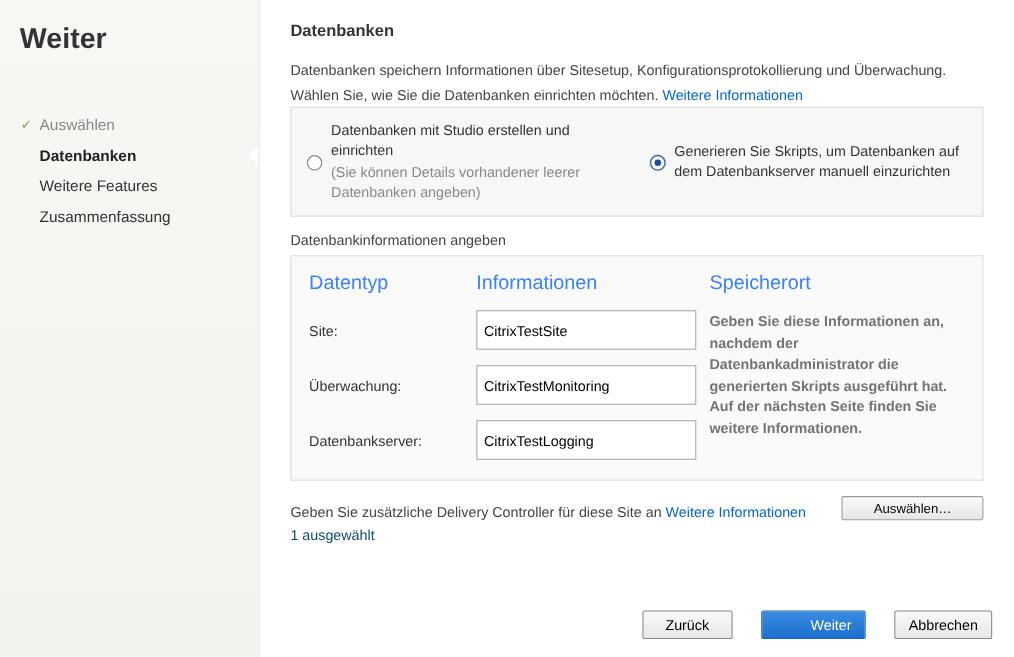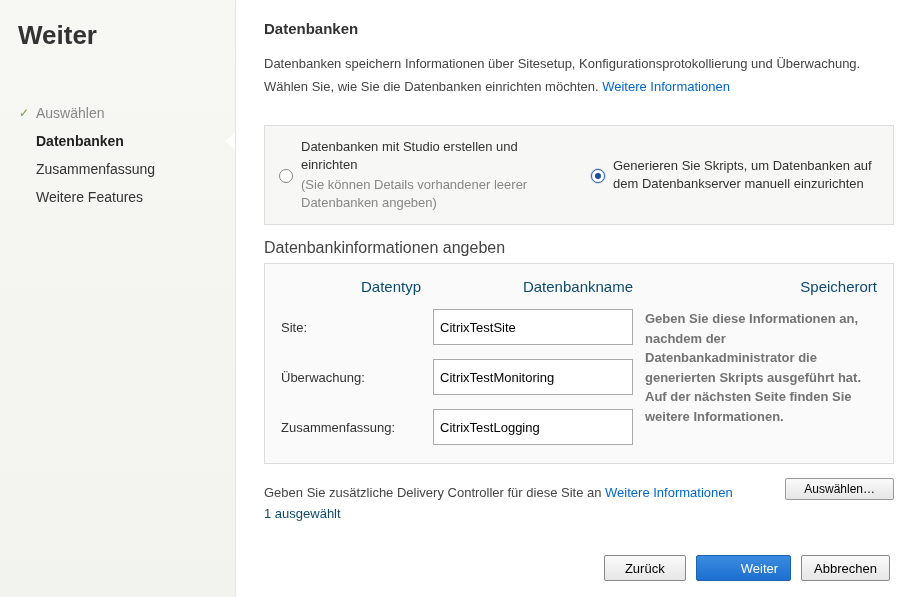--- a/index.html
+++ b/index.html
@@ -65,21 +65,21 @@
       font-size: 15px;
       font-weight: 700;
       margin-bottom: 18px;
     }
     .intro-text {
       font-size: 13px;
       color: #444;
       line-height: 1.45;
       margin-bottom: 4px;
     }
-    .intro-line2 { margin-bottom: 28px; }
+    .intro-line2 { margin-bottom: 0; }
     a.link { color: #0066cc; text-decoration: none; cursor: pointer; }
     .option-box {
       border: 1px solid #dcdcdc;
       background: #f7f7f6;
       padding: 12px 14px;
       display: flex;
       gap: 24px;
     }
     .option-col {
       flex: 1;
@@ -102,37 +102,37 @@
       box-shadow: 0 0 0 1px rgba(43,95,168,0.2);
     }
     .radio.selected .dot {
       width: 6px; height: 6px;
       background: #1b4f9e;
       border-radius: 50%;
     }
     .option-label { font-size: 13px; color: #333; line-height: 1.4; }
     .option-sub { color: #888; font-size: 13px; line-height: 1.4; margin-top: 2px; }
     .section-label {
-      font-size: 16px;
+      font-size: 13px;
       color: #444;
       margin: 14px 0 6px;
     }
     .db-panel {
       border: 1px solid #dcdcdc;
       background: #fafafa;
       padding: 14px 16px 18px;
     }
     .db-grid {
       display: grid;
       grid-template-columns: 140px 200px 1fr;
       column-gap: 12px;
       row-gap: 14px;
       align-items: center;
     }
-    .col-header { font-size: 15px; color: #0c4a6e; text-align: right; }
+    .col-header { font-size: 18px; color: #3b82f6; }
     .row-label { font-size: 13px; color: #333; }
     .db-input {
       width: 100%;
       height: 26px;
       border: 1px solid #aaa;
       padding: 17px 6px;
       font-size: 13px;
       font-family: inherit;
       background: #fff;
     }
@@ -147,37 +147,37 @@
     }
     .dc-row {
       margin-top: 14px;
       display: flex;
       align-items: flex-end;
       gap: 6px;
     }
     .dc-text { font-size: 13px; color: #444; flex: 1; white-space: nowrap; overflow: hidden; }
     .btn-select {
       font-size: 12px;
-      padding: 3px 18px;
+      padding: 3px 28px;
       border: 1px solid #999;
       background: linear-gradient(#fafafa,#e6e6e6);
       cursor: pointer;
       border-radius: 2px;
     }
     .selected-count {
       font-size: 13px;
       color: #0c4a6e;
       margin-top: 6px;
     }
     .footer {
       position: absolute;
       bottom: 16px;
-      right: 32px;
-      display: flex;
-      gap: 10px;
+      right: 20px;
+      display: flex;
+      gap: 26px;
       border-radius: 11px;
     }
     .btn {
       min-width: 82px;
       height: 26px;
       font-size: 13px;
       border: 1px solid #888;
       background: linear-gradient(#fafafa,#e6e6e6);
       cursor: pointer;
       border-radius: 2px;
@@ -199,25 +199,25 @@
     <div class="nav-item completed">
       <span class="check-icon">✓</span>
       <span>Auswählen</span>
     </div>
     <div class="nav-item active">
       <span class="spacer"></span>
       <span>Datenbanken</span>
     </div>
     <div class="nav-item">
       <span class="spacer"></span>
-      <span>Zusammenfassung</span>
+      <span>Weitere Features</span>
     </div>
     <div class="nav-item">
       <span class="spacer"></span>
-      <span>Weitere Features</span>
+      <span>Zusammenfassung</span>
     </div>
   </div>
 
   <div class="main">
     <h2>Datenbanken</h2>
     <p class="intro-text">Datenbanken speichern Informationen über Sitesetup, Konfigurationsprotokollierung und Überwachung.</p>
     <p class="intro-text intro-line2">
       <span>Wählen Sie, wie Sie die Datenbanken einrichten möchten. </span><a class="link">Weitere Informationen</a>
     </p>
 
@@ -237,31 +237,31 @@
           <div class="option-label">Generieren Sie Skripts, um Datenbanken auf dem Datenbankserver manuell einzurichten</div>
         </div>
       </div>
     </div>
 
     <div class="section-label">Datenbankinformationen angeben</div>
 
     <div class="db-panel">
       <div class="db-grid">
         <div class="col-header">Datentyp</div>
-        <div class="col-header">Datenbankname</div>
+        <div class="col-header">Informationen</div>
         <div class="col-header">Speicherort</div>
 
         <div class="row-label">Site:</div>
         <input class="db-input" type="text" value="CitrixTestSite" style="">
         <div class="storage-note">Geben Sie diese Informationen an, nachdem der Datenbankadministrator die generierten Skripts ausgeführt hat. Auf der nächsten Seite finden Sie weitere Informationen.</div>
 
         <div class="row-label">Überwachung:</div>
         <input class="db-input" type="text" value="CitrixTestMonitoring" style="">
 
-        <div class="row-label">Zusammenfassung:</div>
+        <div class="row-label">Datenbankserver:</div>
         <input class="db-input" type="text" value="CitrixTestLogging" style="">
       </div>
     </div>
 
     <div class="dc-row">
       <div class="dc-text">
         <span>Geben Sie zusätzliche Delivery Controller für diese Site an </span><a class="link">Weitere Informationen</a>
       </div>
       <button class="btn-select">Auswählen…</button>
     </div>

